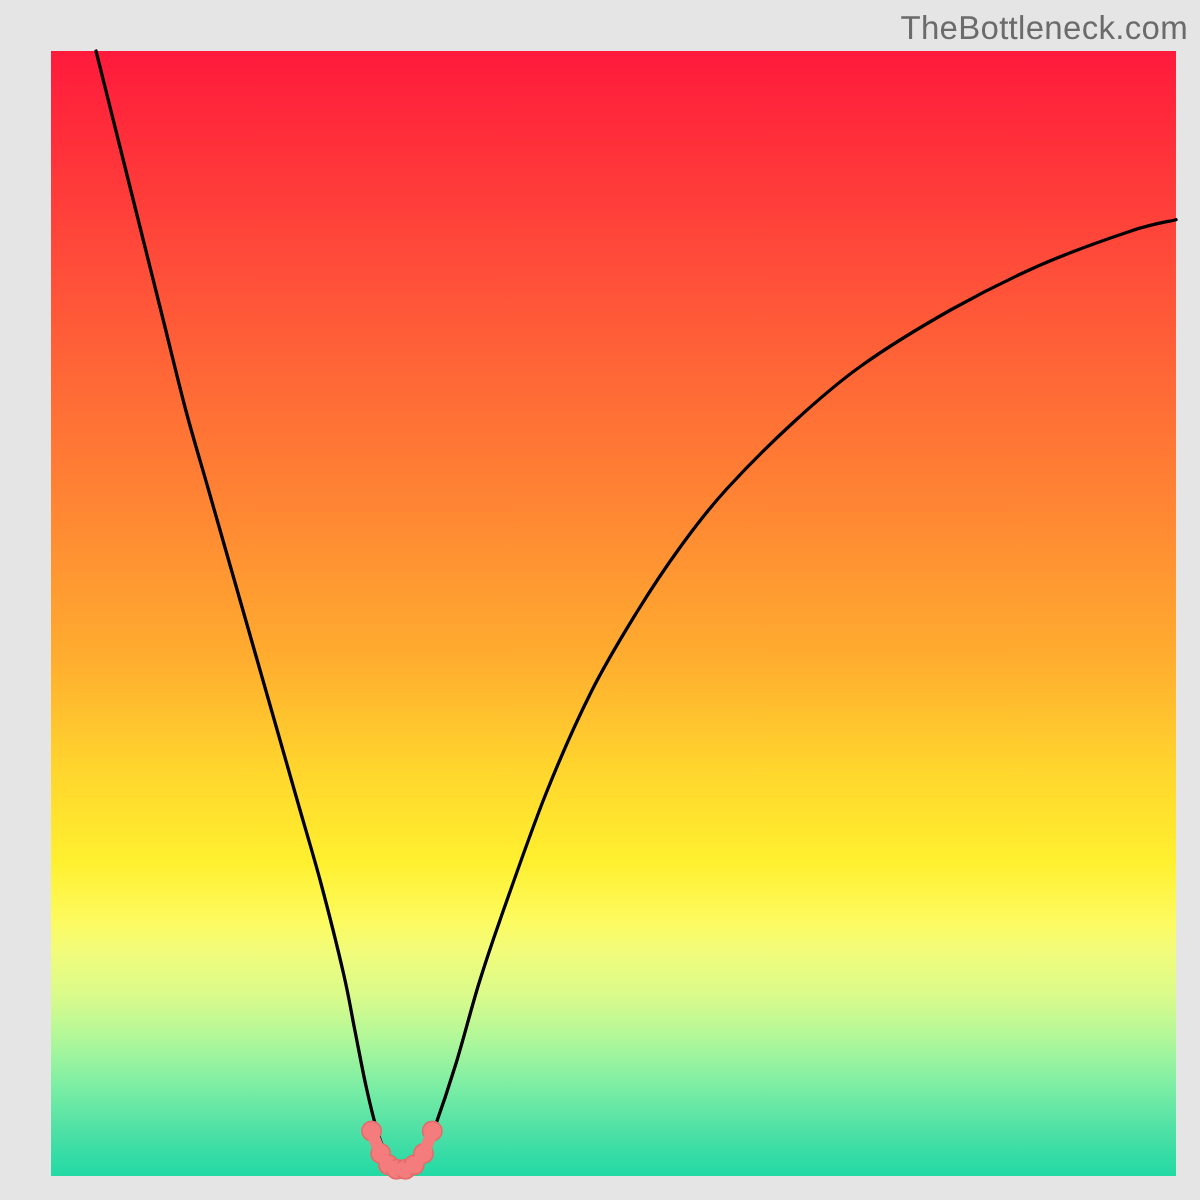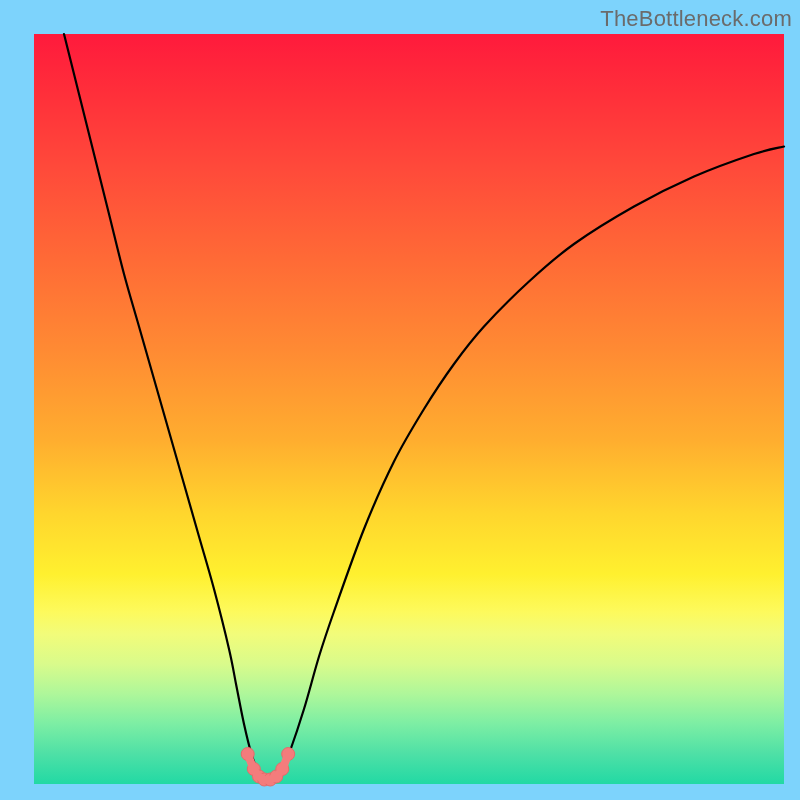--- a/index.html
+++ b/index.html
@@ -10,21 +10,21 @@
     background: #000;
     overflow: hidden;
     font-family: Arial, Helvetica, sans-serif;
   }
   .frame {
     position: absolute;
     left: 0;
     top: 0;
     width: 800px;
     height: 800px;
-    background: #7dd3fc;
+    background: #e5e5e5;
   }
   .plot {
     position: absolute;
     left: 34px;
     top: 34px;
     width: 750px;
     height: 750px;
     
     background: linear-gradient(to bottom,
       #ff1a3c 0%,

